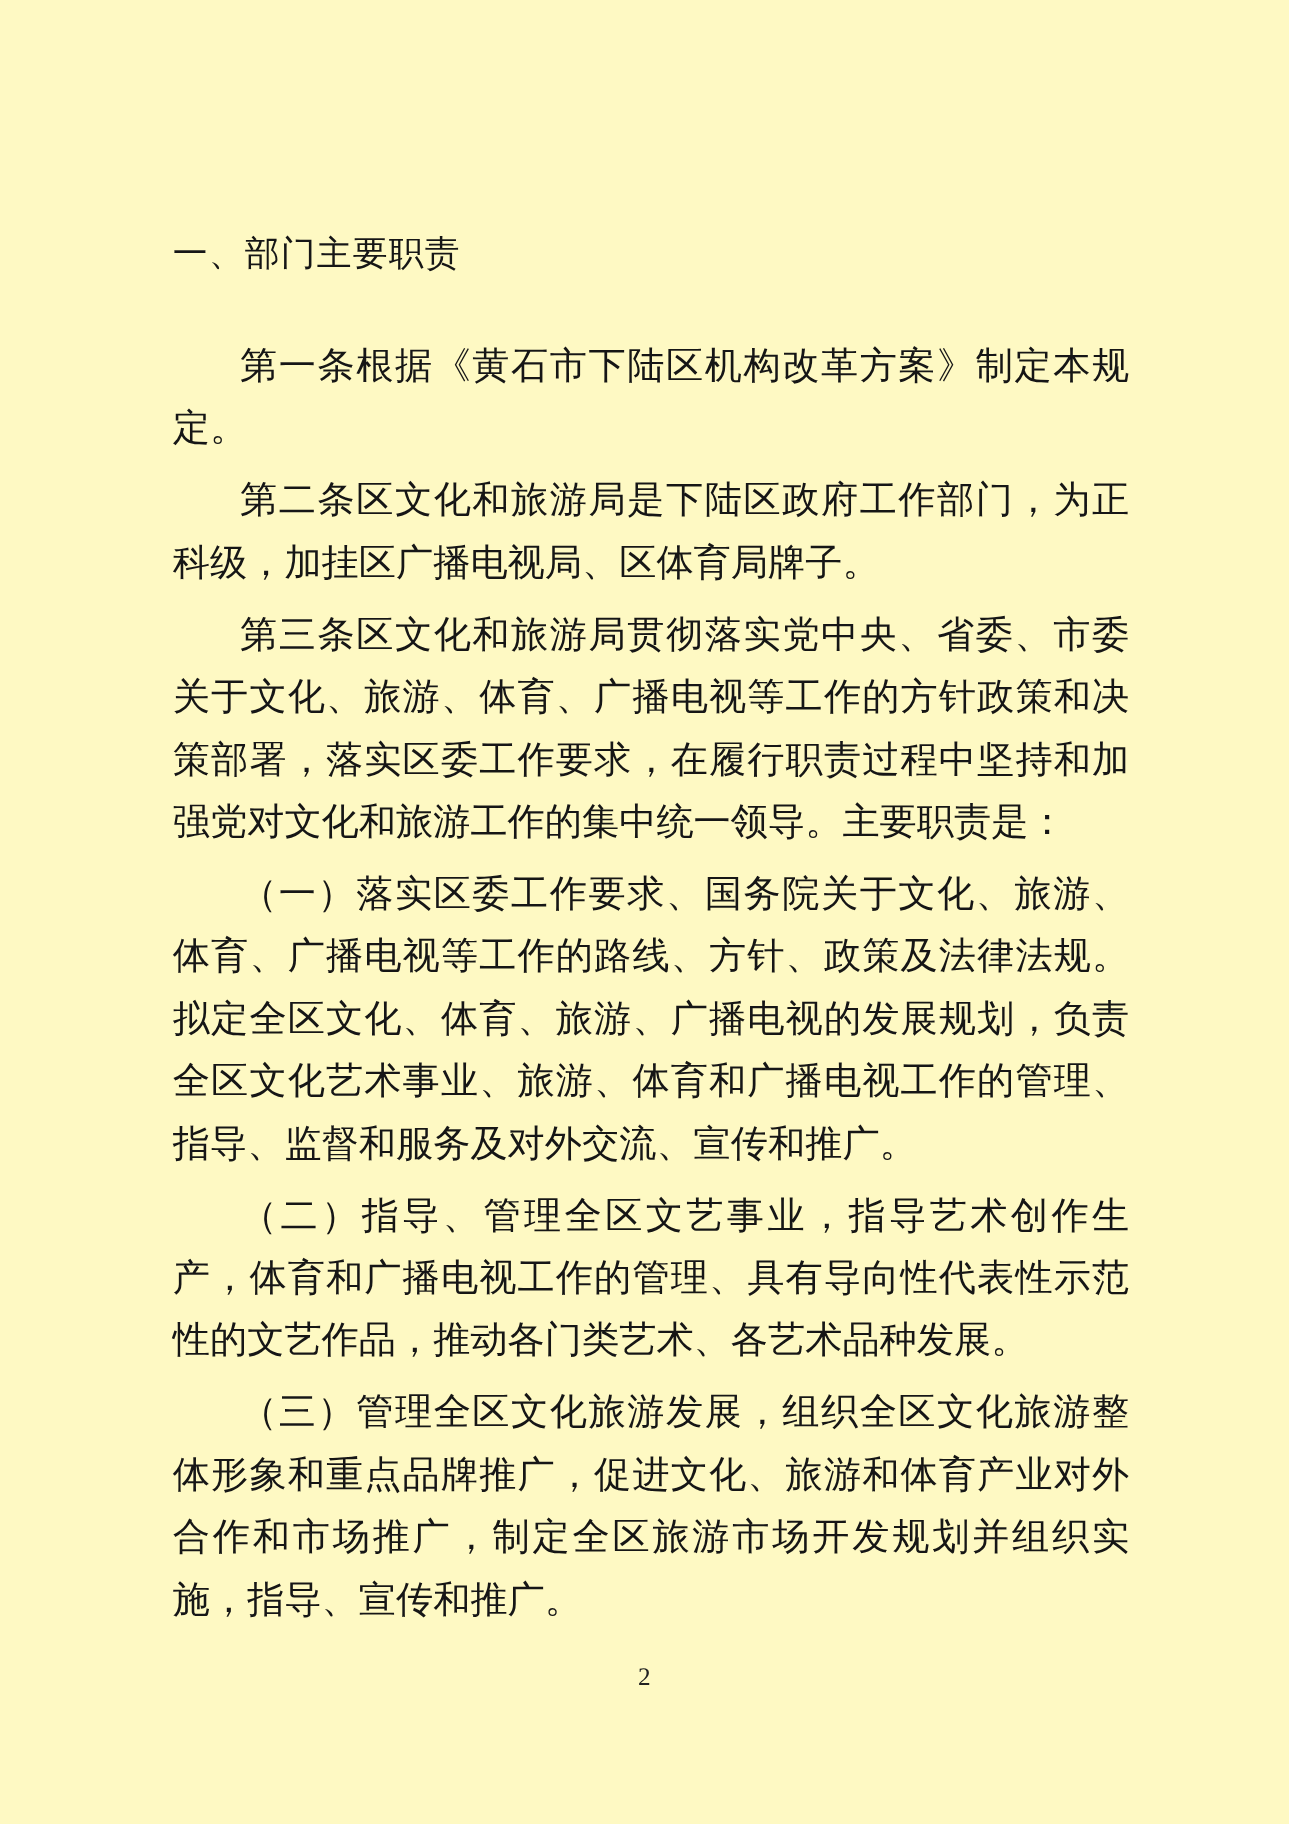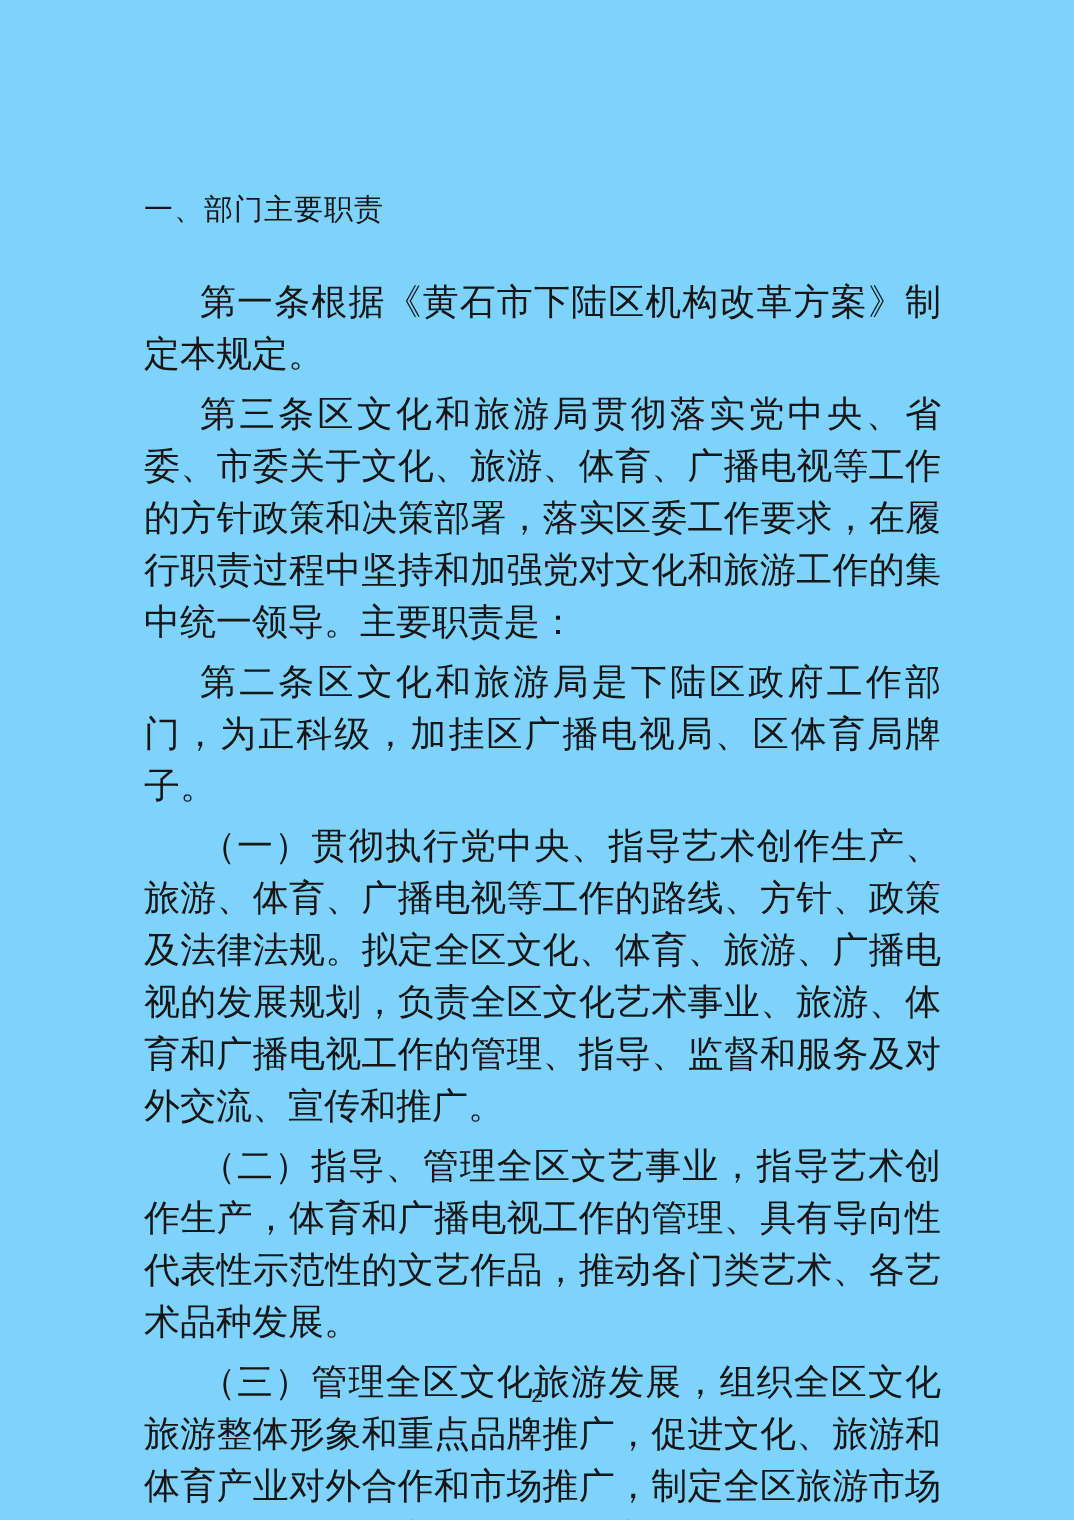--- a/index.html
+++ b/index.html
@@ -4,40 +4,40 @@
 <style>
   html, body {
     margin: 0;
     padding: 0;
     background: #ffffff;
   }
   .page {
     position: relative;
     width: 1074px;
     height: 1520px;
-    background: #7dd3fc;
+    background: #fef9c3;
     color: #161616;
-    font-family: Liberation Mono, monospace;
+    font-family: Liberation Serif, serif;
     overflow: hidden;
   }
   .content {
     position: absolute;
     left: 144px;
     top: 190px;
     width: 797px;
   }
   .heading {
     font-size: 29px;
     font-weight: normal;
     line-height: 44px;
     margin: 0 0 45px 0;
     letter-spacing: 1px;
   }
   .para {
-    font-size: 36px;
+    font-size: 31px;
     line-height: 52px;
     margin: 0 0 8px 0;
     text-align: justify;
     text-justify: inter-character;
     text-indent: 56px;
     word-break: normal;
   }
   .footer {
     position: absolute;
     left: 0;
@@ -50,25 +50,25 @@
 </style>
 </head>
 <body>
 
 <div class="page">
   <div class="content">
     <h1 class="heading">一、部门主要职责</h1>
 
     <p class="para">第一条根据《黄石市下陆区机构改革方案》制定本规定。</p>
 
+    <p class="para">第二条区文化和旅游局是下陆区政府工作部门，为正科级，加挂区广播电视局、区体育局牌子。</p>
+
     <p class="para">第三条区文化和旅游局贯彻落实党中央、省委、市委关于文化、旅游、体育、广播电视等工作的方针政策和决策部署，落实区委工作要求，在履行职责过程中坚持和加强党对文化和旅游工作的集中统一领导。主要职责是：</p>
 
-    <p class="para">第二条区文化和旅游局是下陆区政府工作部门，为正科级，加挂区广播电视局、区体育局牌子。</p>
-
-    <p class="para">（一）贯彻执行党中央、指导艺术创作生产、旅游、体育、广播电视等工作的路线、方针、政策及法律法规。拟定全区文化、体育、旅游、广播电视的发展规划，负责全区文化艺术事业、旅游、体育和广播电视工作的管理、指导、监督和服务及对外交流、宣传和推广。</p>
+    <p class="para">（一）落实区委工作要求、国务院关于文化、旅游、体育、广播电视等工作的路线、方针、政策及法律法规。拟定全区文化、体育、旅游、广播电视的发展规划，负责全区文化艺术事业、旅游、体育和广播电视工作的管理、指导、监督和服务及对外交流、宣传和推广。</p>
 
     <p class="para">（二）指导、管理全区文艺事业，指导艺术创作生产，体育和广播电视工作的管理、具有导向性代表性示范性的文艺作品，推动各门类艺术、各艺术品种发展。</p>
 
     <p class="para">（三）管理全区文化旅游发展，组织全区文化旅游整体形象和重点品牌推广，促进文化、旅游和体育产业对外合作和市场推广，制定全区旅游市场开发规划并组织实施，指导、宣传和推广。</p>
   </div>
 
   <div class="footer">2</div>
 </div>
 
 </body></html>

